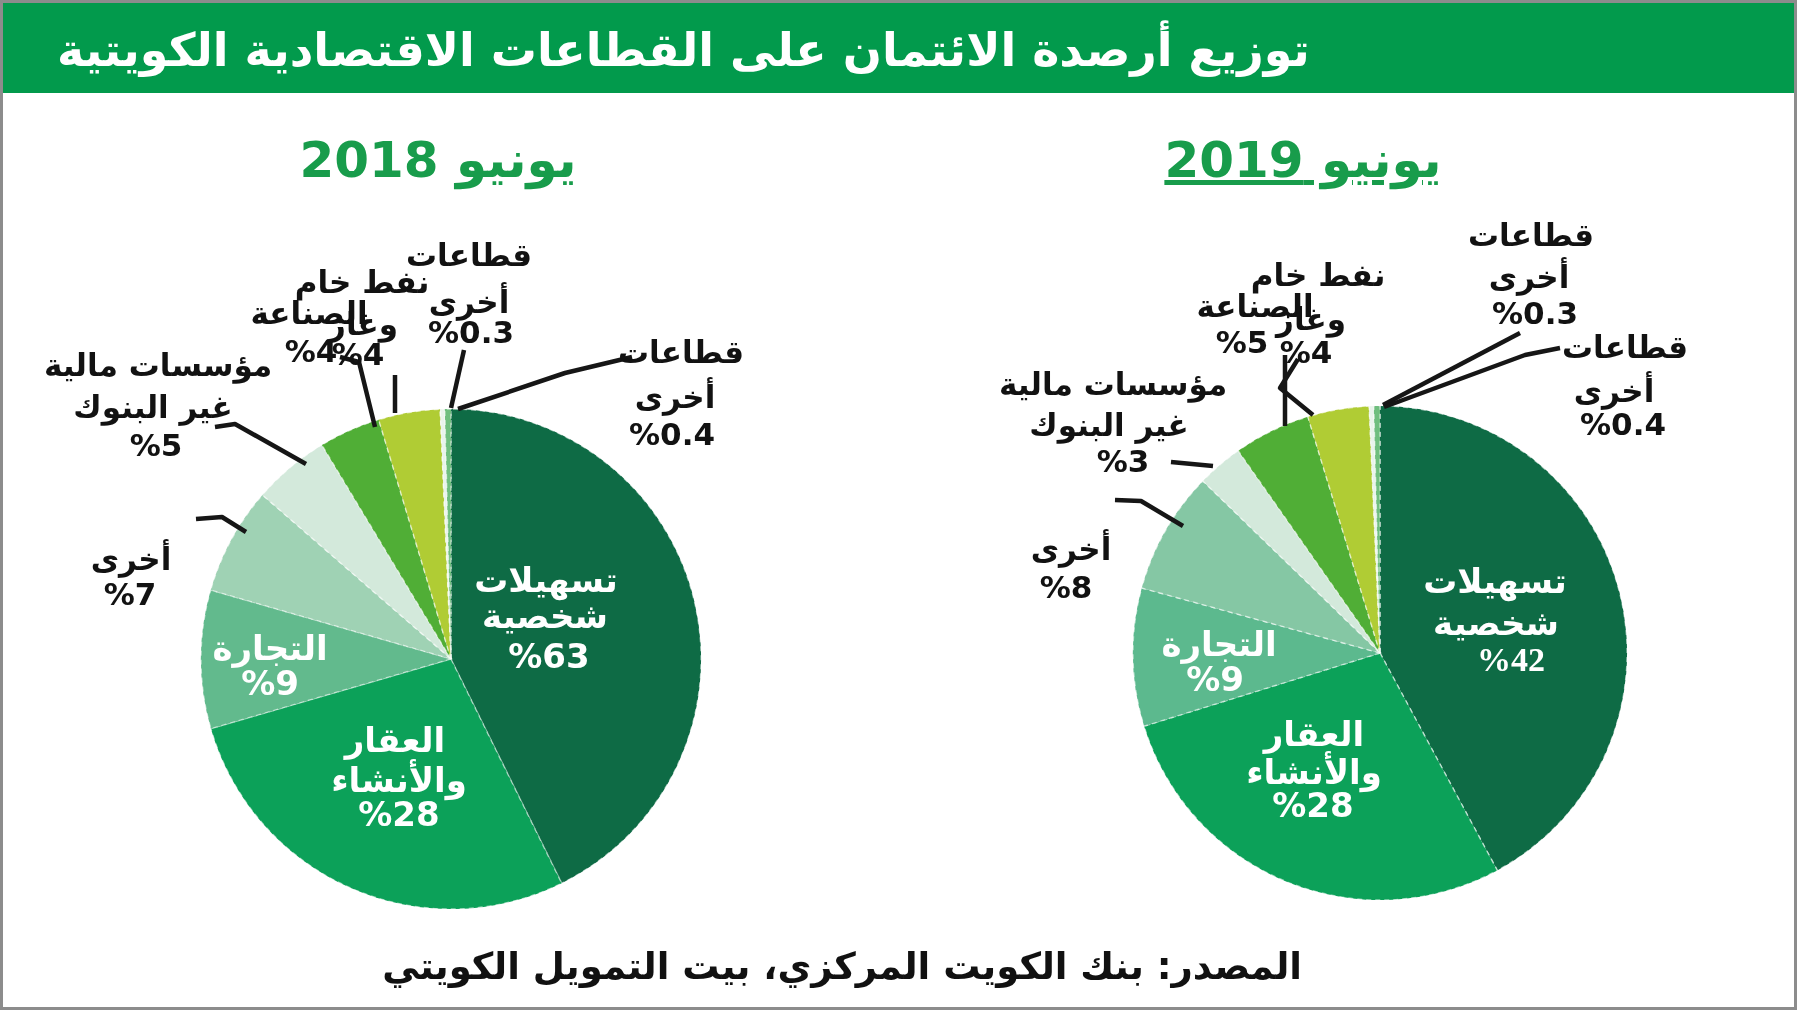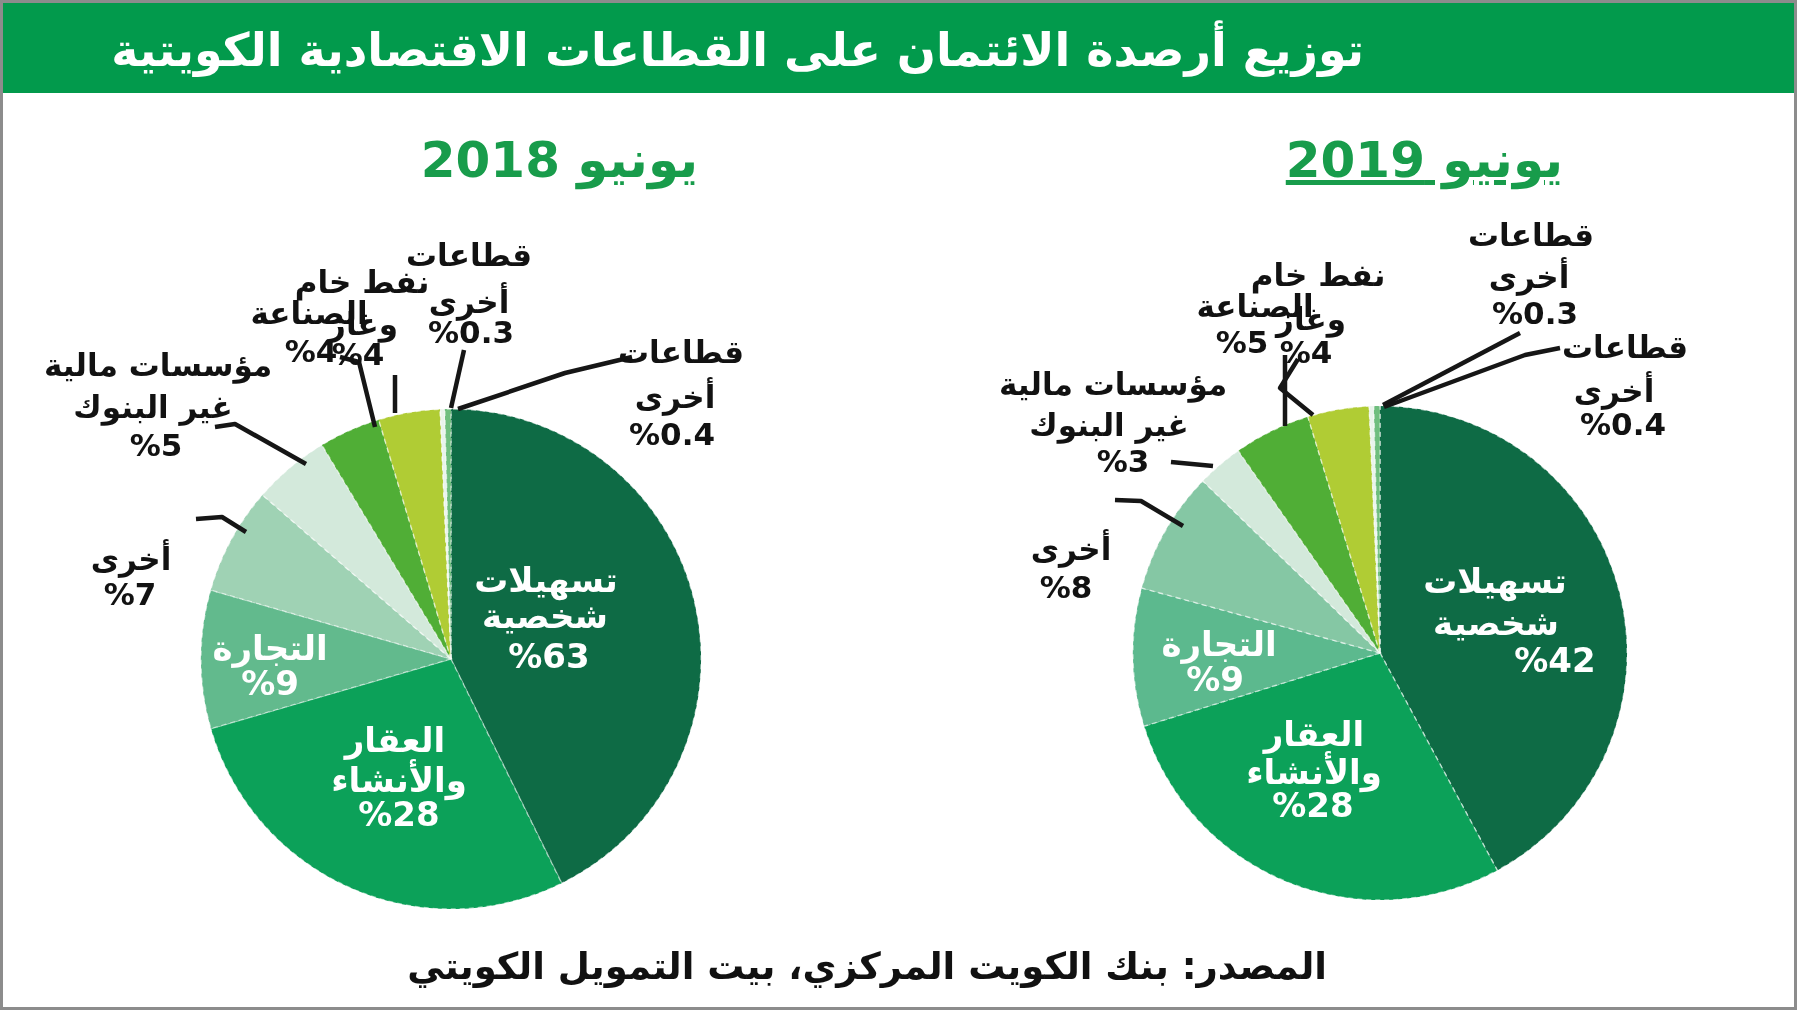--- a/index.html
+++ b/index.html
@@ -4,41 +4,41 @@
 <style>
   html,body{margin:0;padding:0;background:#e8e8e8;}
   .page{
     position:relative; width:1797px; height:1010px; background:#ffffff;
     border:3px solid #8c8c8c; box-sizing:border-box; overflow:hidden;
     font-family:"DejaVu Sans", sans-serif;
   }
   .header{position:absolute; top:0; left:0; right:0; height:90px;}
   .page-title{
     position:absolute; top:0; left:0; right:430px; height:90px;
-    line-height:94px; text-align:right; direction:rtl;
+    line-height:94px; text-align:center; direction:rtl;
     font-size:46px; font-weight:bold; color:#ffffff; white-space:nowrap;
   }
   .subtitle{
     position:absolute; top:128px; width:520px; height:64px;
-    direction:rtl; font-size:50px; font-weight:bold;
+    text-align:center; direction:rtl; font-size:50px; font-weight:bold;
     white-space:nowrap;
   }
   #subtitle-2018{left:175px;}
   #subtitle-2019{left:1040px;text-decoration:underline;}
   #pies{position:absolute; top:0; left:0;}
   .slice{stroke:rgba(255,255,255,0.55); stroke-width:1.4; stroke-dasharray:5 4;}
   .leader{fill:none; stroke:#161616; stroke-width:4.5; stroke-linejoin:round; stroke-linecap:butt;}
   .olabel, .ilabel{
     position:absolute; transform:translate(-50%,-50%);
     font-weight:bold; white-space:nowrap; line-height:1;
   }
   .olabel{font-size:31px; color:#121212;}
   .ilabel{font-size:34px; color:#ffffff;}
   .source{
-    position:absolute; top:942px; right:467px; direction:rtl;
+    position:absolute; top:942px; right:492px; direction:rtl;
     font-size:37px; font-weight:bold; color:#111111; white-space:nowrap;
   }
 </style>
 </head>
 <body>
 
 <div class="page" style="border-color: rgb(140, 140, 140);">
   <div class="header" style="background: rgb(2, 154, 76);">
     <div class="page-title" style="color: rgb(255, 255, 255);">توزيع أرصدة الائتمان على القطاعات الاقتصادية الكويتية</div>
   </div>
@@ -99,21 +99,21 @@
       <div class="olabel" style="left: 360px; top: 321px; color: rgb(18, 18, 18);">وغاز</div>
       <div class="olabel" style="left: 355px; top: 351px; color: rgb(18, 18, 18);">%4</div>
       <div class="olabel" style="left: 466px; top: 252px; color: rgb(18, 18, 18);">قطاعات</div>
       <div class="olabel" style="left: 466px; top: 299px; color: rgb(18, 18, 18);">أخرى</div>
       <div class="olabel" style="left: 468px; top: 329px; color: rgb(18, 18, 18);">%0.3</div>
       <div class="olabel" style="left: 678px; top: 349px; color: rgb(18, 18, 18);">قطاعات</div>
       <div class="olabel" style="left: 672px; top: 394px; color: rgb(18, 18, 18);">أخرى</div>
       <div class="olabel" style="left: 669px; top: 431px; color: rgb(18, 18, 18);">%0.4</div>
       <div class="ilabel" style="left: 1492px; top: 578px; color: rgb(255, 255, 255);">تسهيلات</div>
       <div class="ilabel" style="left: 1493px; top: 620px; color: rgb(255, 255, 255);">شخصية</div>
-      <div class="ilabel" style="left: 1552px; top: 657px; color: rgb(255, 255, 255);">%42</div>
+      <div class="ilabel" style="left: 1508px; top: 657px; color: rgb(255, 255, 255); font-family: Liberation Serif, serif;">%42</div>
       <div class="ilabel" style="left: 1311px; top: 731px; color: rgb(255, 255, 255);">العقار</div>
       <div class="ilabel" style="left: 1311px; top: 769px; color: rgb(255, 255, 255);">والأنشاء</div>
       <div class="ilabel" style="left: 1310px; top: 802px; color: rgb(255, 255, 255);">%28</div>
       <div class="ilabel" style="left: 1216px; top: 641px; color: rgb(255, 255, 255);">التجارة</div>
       <div class="ilabel" style="left: 1212px; top: 676px; color: rgb(255, 255, 255);">%9</div>
       <div class="olabel" style="left: 1068px; top: 546px; color: rgb(18, 18, 18);">أخرى</div>
       <div class="olabel" style="left: 1063px; top: 584px; color: rgb(18, 18, 18);">%8</div>
       <div class="olabel" style="left: 1110px; top: 381px; color: rgb(18, 18, 18);">مؤسسات مالية</div>
       <div class="olabel" style="left: 1106px; top: 422px; color: rgb(18, 18, 18);">غير البنوك</div>
       <div class="olabel" style="left: 1120px; top: 458px; color: rgb(18, 18, 18);">%3</div>

